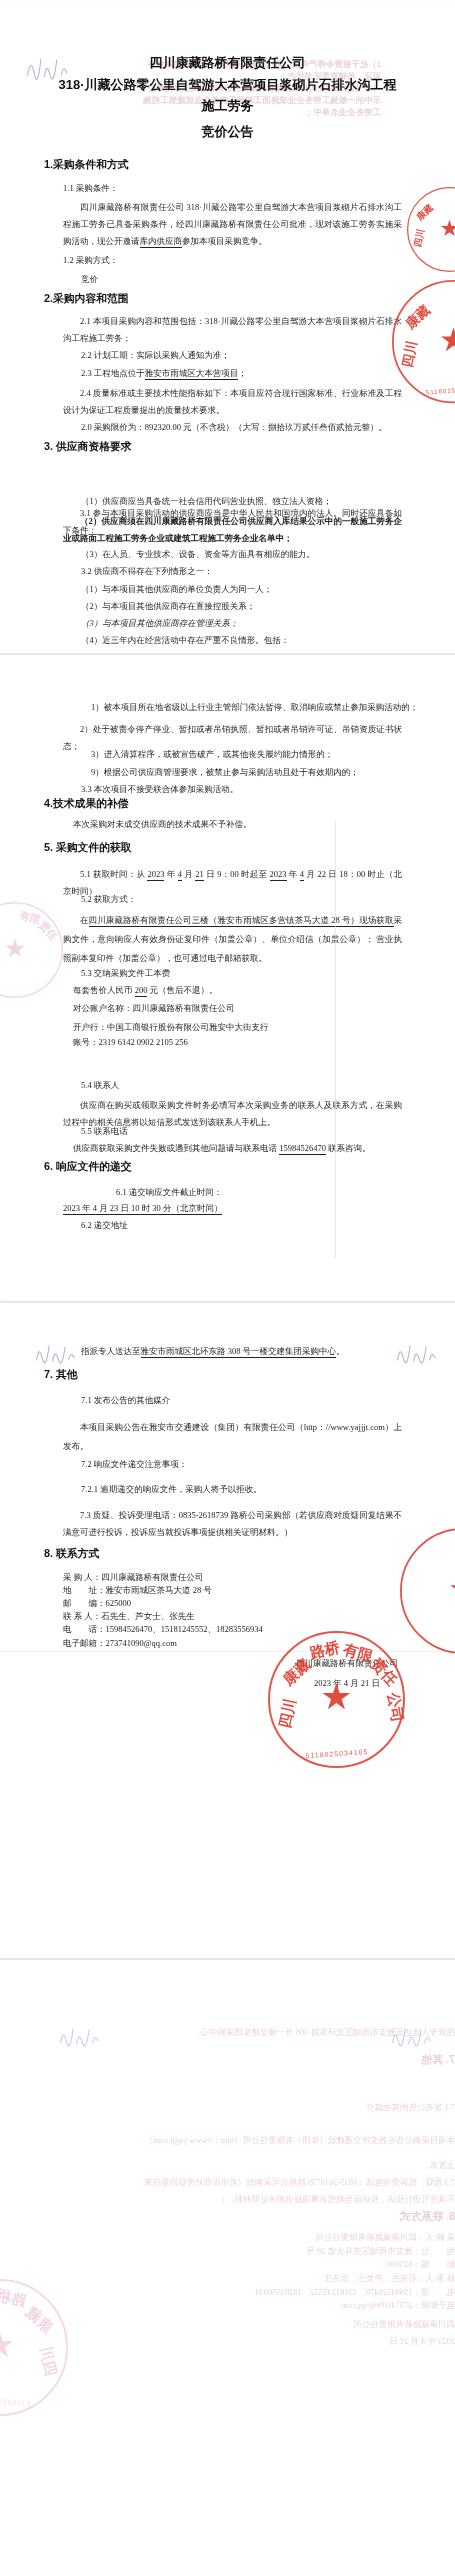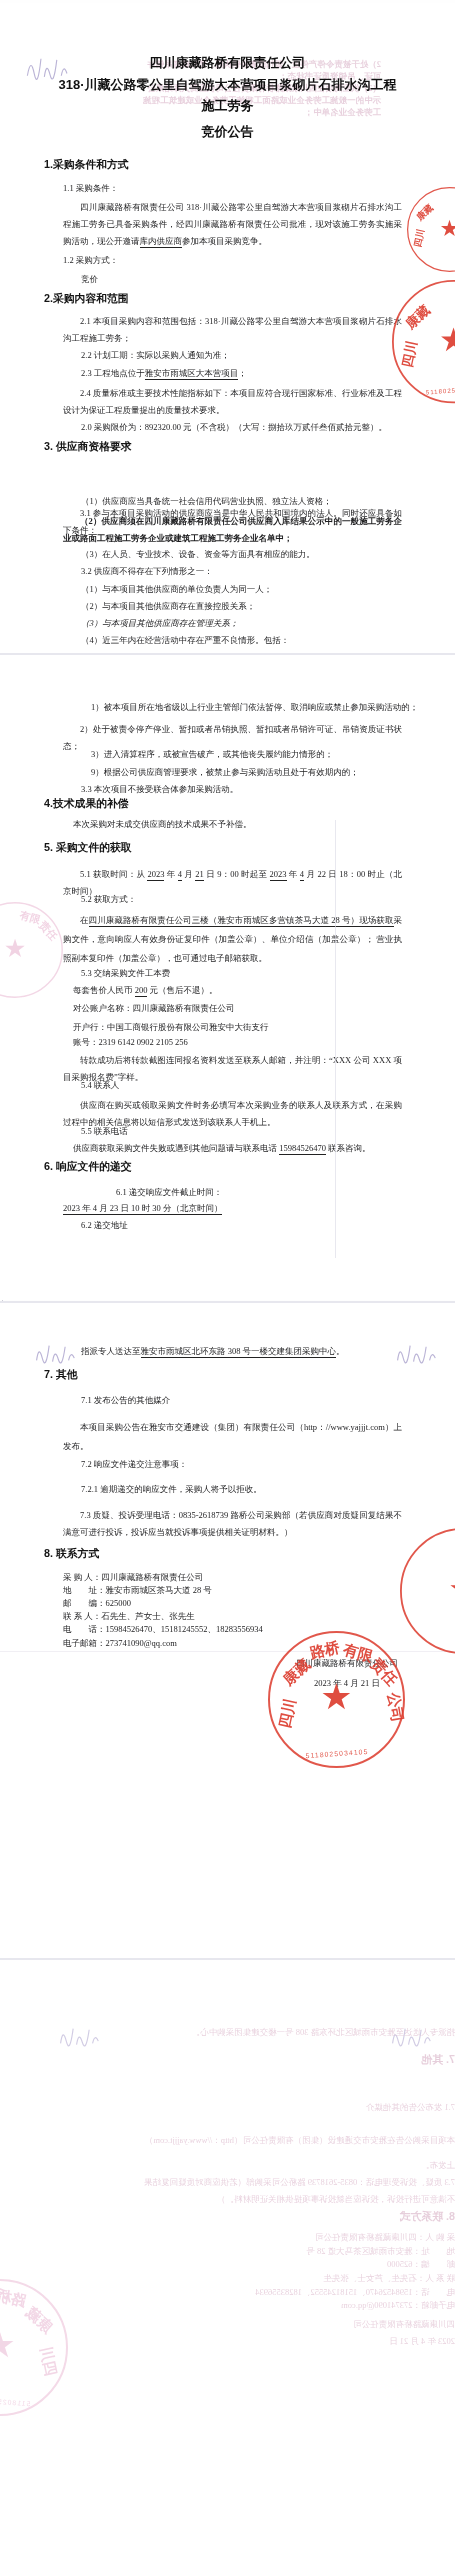--- a/index.html
+++ b/index.html
@@ -118,21 +118,20 @@
 
     <div class="h" style="left:44px;top:186px;">5. 采购文件的获取</div>
     <div class="para" style="top:211px;"><span>5.1 获取时间：从 </span><span class="u">2023</span><span> 年 </span><span class="u">4</span><span> 月 </span><span class="u">21</span><span> 日 9：00 时起至 </span><span class="u">2023</span><span> 年 </span><span class="u">4</span><span> 月 22 日 18：00 时止（北京时间）</span></div>
     <div class="line" style="top:239px;">5.2 获取方式：</div>
     <div class="para" style="top:256px;line-height:19px;"><span>在</span><span class="u">四川康藏路桥有限责任公司三楼（雅安市雨城区多营镇茶马大道 28 号）现场获取</span><span>采购文件，意向响应人有效身份证复印件（加盖公章）、单位介绍信（加盖公章）； 营业执照副本复印件（加盖公章），也可通过电子邮箱获取。</span></div>
     <div class="line" style="top:313px;">5.3 交纳采购文件工本费</div>
     <div class="line" style="top:330px;left:73px;"><span>每套售价人民币 </span><span class="u">200</span><span> 元（售后不退）。</span></div>
     <div class="line" style="top:348px;left:73px;">对公账户名称：四川康藏路桥有限责任公司</div>
     <div class="line" style="top:367px;left:73px;">开户行：中国工商银行股份有限公司雅安中大街支行</div>
     <div class="line" style="top:382px;left:73px;">账号：2319 6142 0902 2105 256</div>
-    <div class="para" style="top:397px;">转款成功后将转款截图连同报名资料发送至联系人邮箱，并注明：“XXX 公司 XXX 项目采购报名费”字样。</div>
     <div class="line" style="top:425px;">5.4 联系人</div>
     <div class="para" style="top:442px;">供应商在购买或领取采购文件时务必填写本次采购业务的联系人及联系方式，在采购过程中的相关信息将以短信形式发送到该联系人手机上。</div>
     <div class="line" style="top:471px;">5.5 联系电话</div>
     <div class="line" style="top:488px;left:73px;"><span>供应商获取采购文件失败或遇到其他问题请与联系电话 </span><span class="u">15984526470</span><span> 联系咨询。</span></div>
 
     <div class="h" style="left:44px;top:505px;">6. 响应文件的递交</div>
     <div class="line" style="top:532px;margin-left:35px;">6.1 递交响应文件截止时间：</div>
     <div class="line" style="top:548px;left:63px;"><span class="u">2023 年 4 月 23 日 10 时 30 分（北京时间）</span></div>
     <div class="line" style="top:565px;">6.2 递交地址</div>
 

